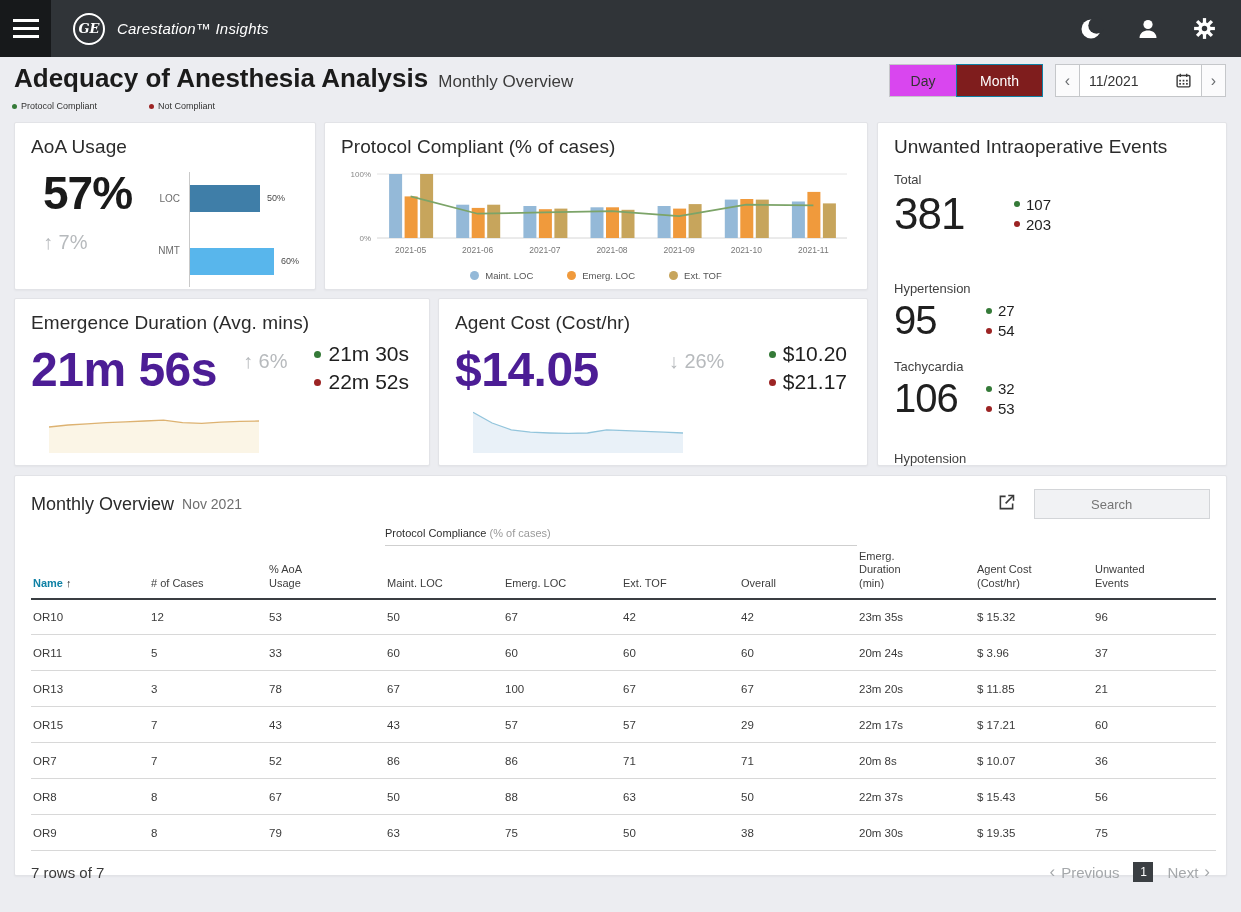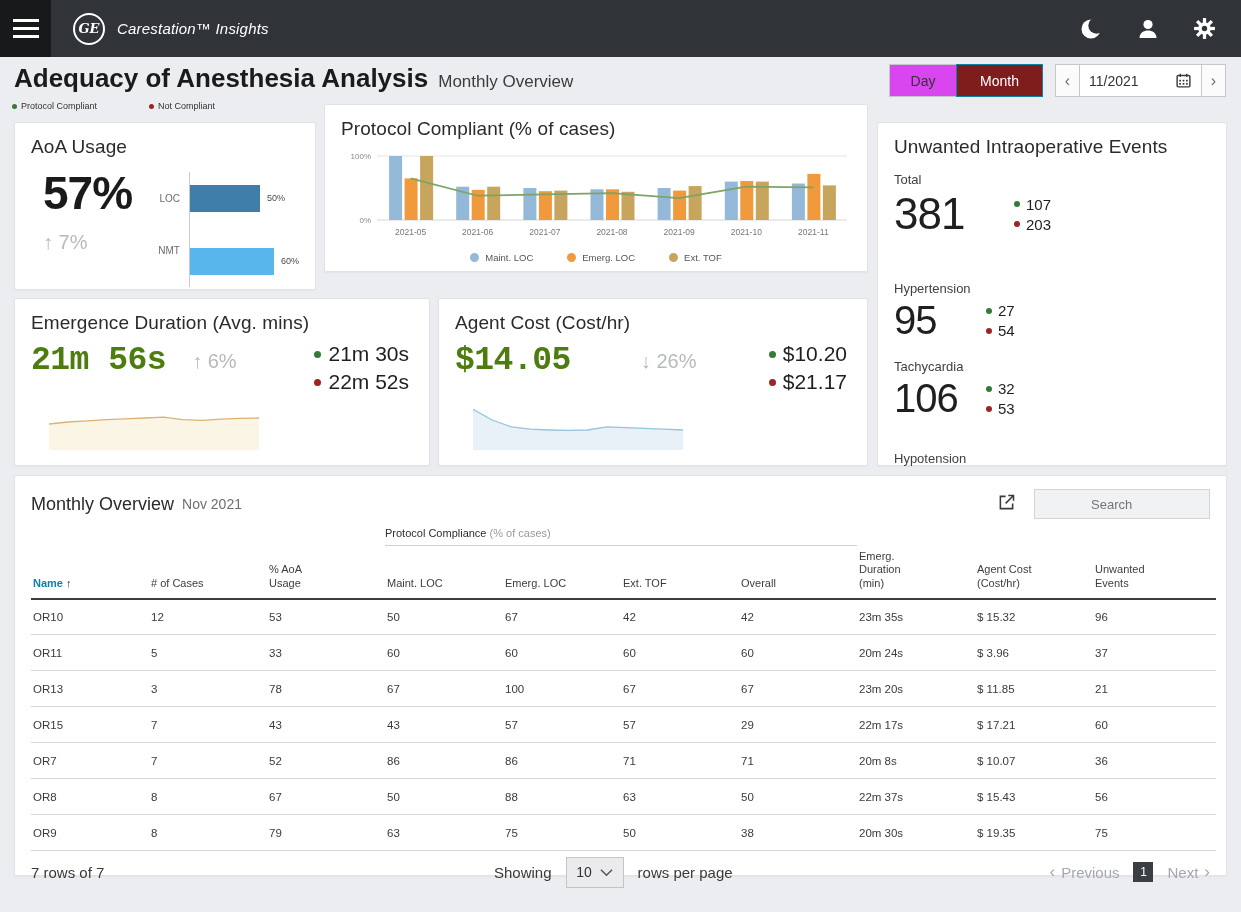--- a/index.html
+++ b/index.html
@@ -37,21 +37,21 @@
   .dategrp { position:absolute; left:1055px; top:64px; display:flex; height:33px; }
   .dategrp > * { border:1px solid #c5c7ca; background:#fbfbfc; }
   .date-prev, .date-next { width:25px; display:flex; align-items:center; justify-content:center; color:#6b6e71; font-size:16px; cursor:pointer; font-family:inherit; }
   .date-box { width:123px; margin-left:-1px; margin-right:-1px; background:#fff; display:flex; align-items:center; justify-content:space-between; padding:0 9px; cursor:pointer; }
   .date-value { font-size:14px; color:#333; }
 
   
   .card { position:absolute; background:#fff; border:1px solid #e2e3e7; border-radius:2px; box-shadow:0 1px 2px rgba(0,0,0,0.04); padding:13px 16px; }
   .card-title { font-size:19px; font-weight:400; color:#2b2b2b; letter-spacing:0.1px; }
   .card-aoa { left:14px; top:122px; width:302px; height:168px; }
-  .card-protocol { left:324px; top:104px; width:544px; height:168px; }
+  .card-protocol { left:324px; top:122px; width:544px; height:168px; }
   .card-unwanted { left:877px; top:122px; width:350px; height:344px; }
   .card-emergence { left:14px; top:298px; width:416px; height:168px; }
   .card-agent { left:438px; top:298px; width:430px; height:168px; }
   .card-table { left:14px; top:475px; width:1213px; height:401px; }
 
   
   .aoa-body { display:flex; margin-top:10px; }
   .aoa-left { width:130px; padding-left:12px; }
   .aoa-value { font-size:46px; font-weight:700; color:#1a1a1a; letter-spacing:-1px; line-height:1.1; }
   .delta { font-size:20px; color:#b7babd; margin-top:12px; }
@@ -75,21 +75,21 @@
   .uw-value-lg { font-size:44px; font-weight:400; color:#1f1f1f; width:120px; letter-spacing:-1px; }
   .uw-value-md { font-size:40px; font-weight:400; color:#1f1f1f; width:92px; letter-spacing:-1px; }
   .uw-dots { display:flex; flex-direction:column; gap:3px; }
   .uw-dot-line { display:flex; align-items:center; gap:6px; font-size:15px; color:#1f1f1f; }
   .uw-grid { display:flex; flex-wrap:wrap; }
   .uw-cell { width:158px; margin-top:16px; }
   .uw-cell:nth-child(odd) { margin-right:2px; }
 
   
   .kpi-top { display:flex; align-items:flex-start; margin-top:8px; }
-  .kpi-value { font-size:33px; font-weight:700; color:#4d7c0f; letter-spacing:-0.5px;font-family:Liberation Mono, monospace; }
+  .kpi-value { font-size:48px; font-weight:700; color:#4c1d95; letter-spacing:-0.5px; }
   .kpi-delta { font-size:20px; color:#b7babd; margin-left:26px; margin-top:8px; }
   .kpi-dots { margin-left:auto; display:flex; flex-direction:column; gap:4px; padding-right:4px; }
   .kpi-dot-line { display:flex; align-items:center; gap:7px; font-size:21px; color:#1f1f1f; }
   .sparkline { display:block; margin-top:6px; margin-left:18px; width:210px; height:50px; }
 
   
   .table-head-row { display:flex; align-items:center; }
   .table-title { font-size:18px; color:#2b2b2b; }
   .table-subtitle { font-size:14px; color:#6f6f6f; margin-left:8px; }
   .table-tools { margin-left:auto; display:flex; align-items:center; gap:16px; }
@@ -558,30 +558,20 @@
             <td>38</td>
             <td>20m 30s</td>
             <td>$ 19.35</td>
             <td>75</td>
           </tr>
         </tbody>
     </table>
 
     <div class="table-footer">
       <span class="rows-info">7 rows of 7</span>
-      <div class="showing-wrap">
-        <span class="showing-label">Showing</span>
-        <div class="pagesize-select">
-          <span>10</span>
-          <svg width="13" height="9" viewBox="0 0 14 9" fill="none" stroke="#555" stroke-width="1.6">
-              <polyline points="1,1.5 7,7.5 13,1.5"></polyline>
-            </svg>
-        </div>
-        <span class="rpp-label">rows per page</span>
-      </div>
       <div class="pager">
         <button class="pager-btn">
             <span class="pager-chev">‹</span>
             <span>Previous</span>
           </button>
         <button class="page-current">1</button>
         <button class="pager-btn">
             <span>Next</span>
             <span class="pager-chev">›</span>
           </button>

